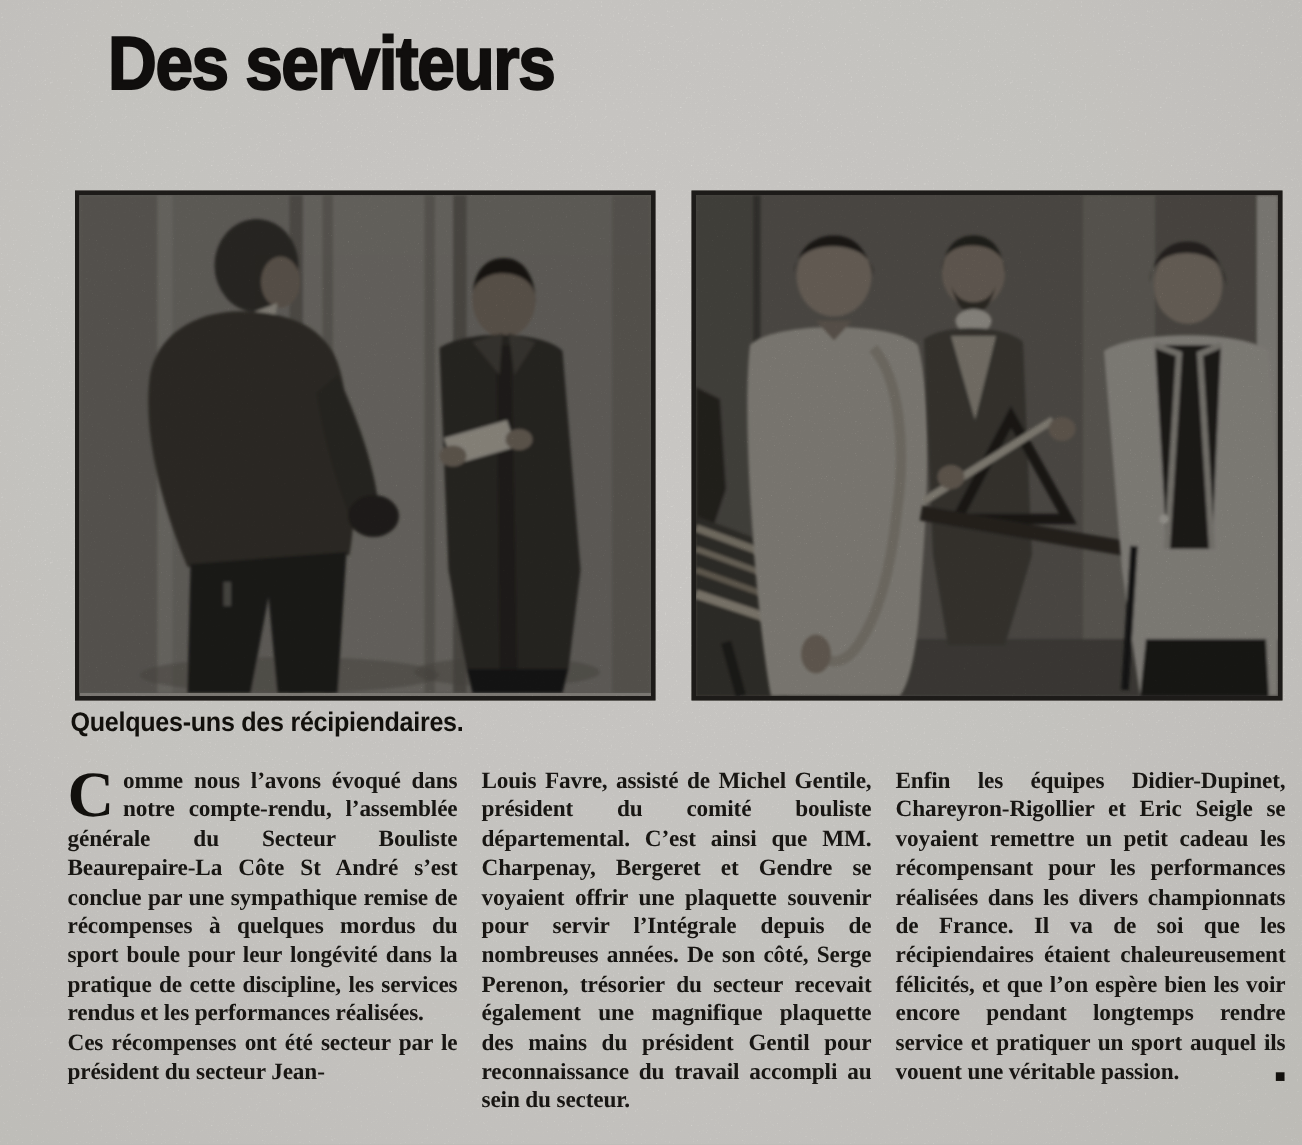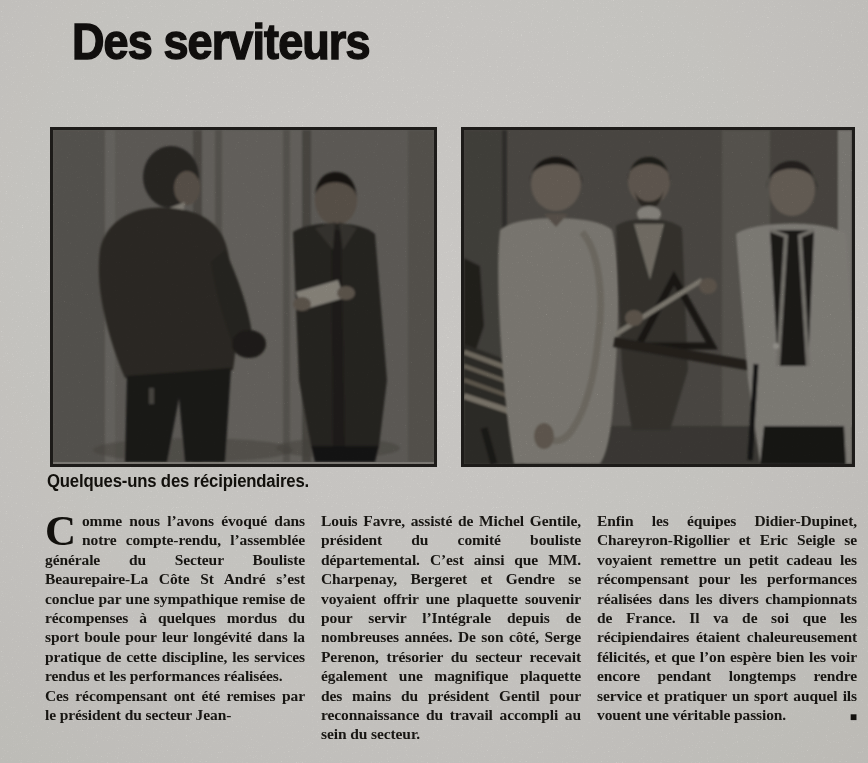--- a/index.html
+++ b/index.html
@@ -174,21 +174,21 @@
       </svg>
     </figure>
 
   </div>
 
   <p class="caption">Quelques-uns des récipiendaires.</p>
 
   <div class="columns">
     <div class="col">
       <p class="para"><span class="dropcap">C</span><span>omme nous l’avons évoqué dans notre compte-rendu, l’assemblée générale du Secteur Bouliste Beaurepaire-La Côte St André s’est conclue par une sympathique remise de récompenses à quelques mordus du sport boule pour leur longévité dans la pratique de cette discipline, les services rendus et les performances réalisées.</span></p>
-      <p class="para">Ces récompensant ont été remises par le président du secteur Jean-</p>
+      <p class="para">Ces récompenses ont été secteur par le président du secteur Jean-</p>
     </div>
     <div class="col">
       <p class="para">Louis Favre, assisté de Michel Gentile, président du comité bouliste départemental. C’est ainsi que MM. Charpenay, Bergeret et Gendre se voyaient offrir une plaquette souvenir pour servir l’Intégrale depuis de nombreuses années. De son côté, Serge Perenon, trésorier du secteur recevait également une magnifique plaquette des mains du président Gentil pour reconnaissance du travail accompli au sein du secteur.</p>
     </div>
     <div class="col">
       <p class="para"><span>Enfin les équipes Didier-Dupinet, Chareyron-Rigollier et Eric Seigle se voyaient remettre un petit cadeau les récompensant pour les performances réalisées dans les divers championnats de France. Il va de soi que les récipiendaires étaient chaleureusement félicités, et que l’on espère bien les voir encore pendant longtemps rendre service et pratiquer un sport auquel ils vouent une véritable passion.</span><span class="endmark">■</span></p>
     </div>
   </div>
 
   <svg class="grain" xmlns="http://www.w3.org/2000/svg">

